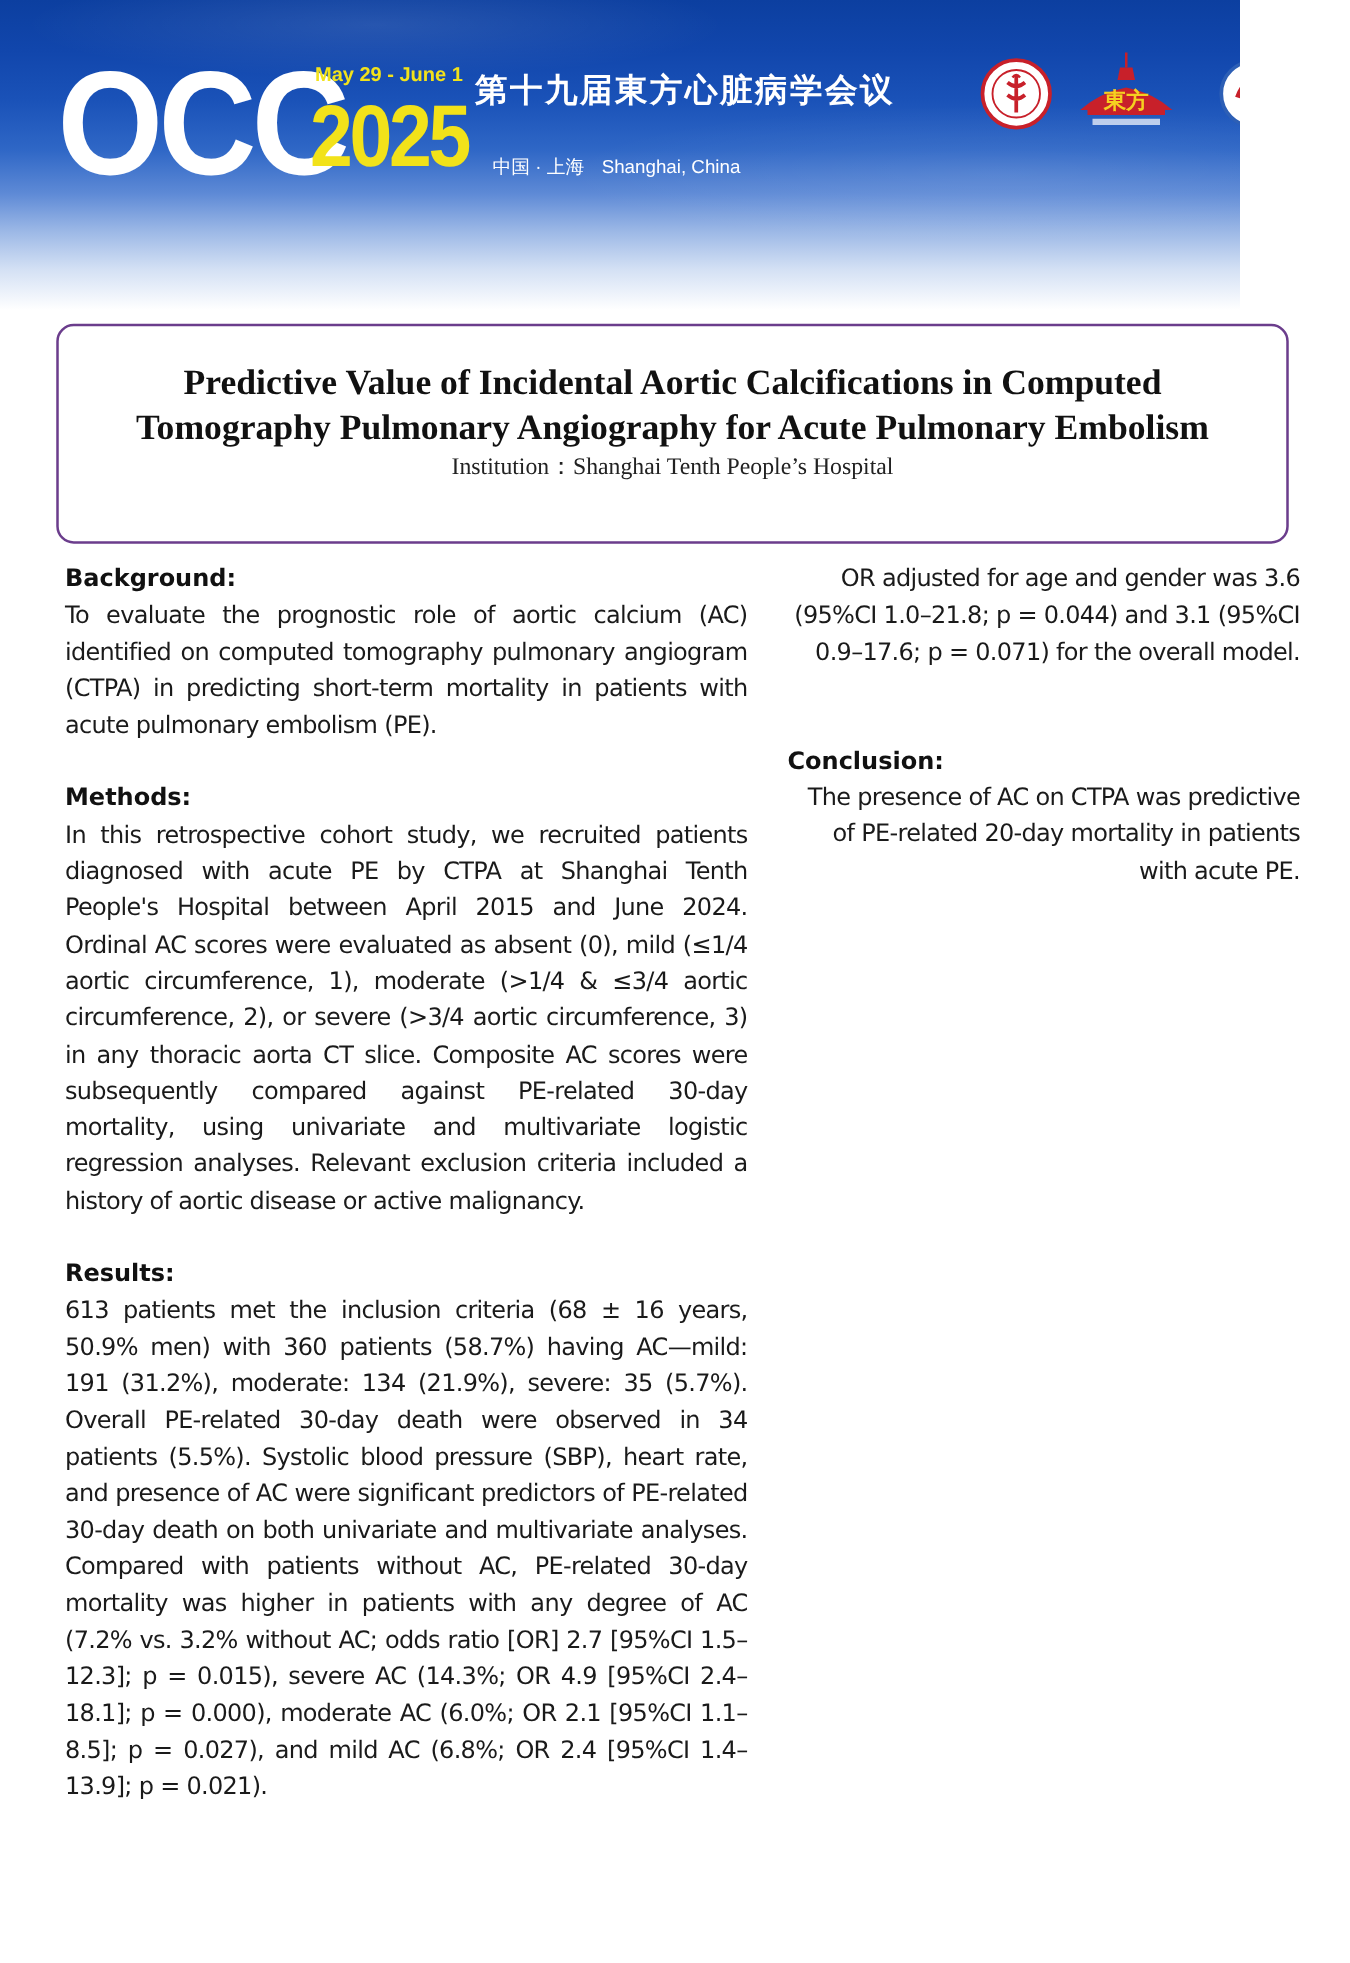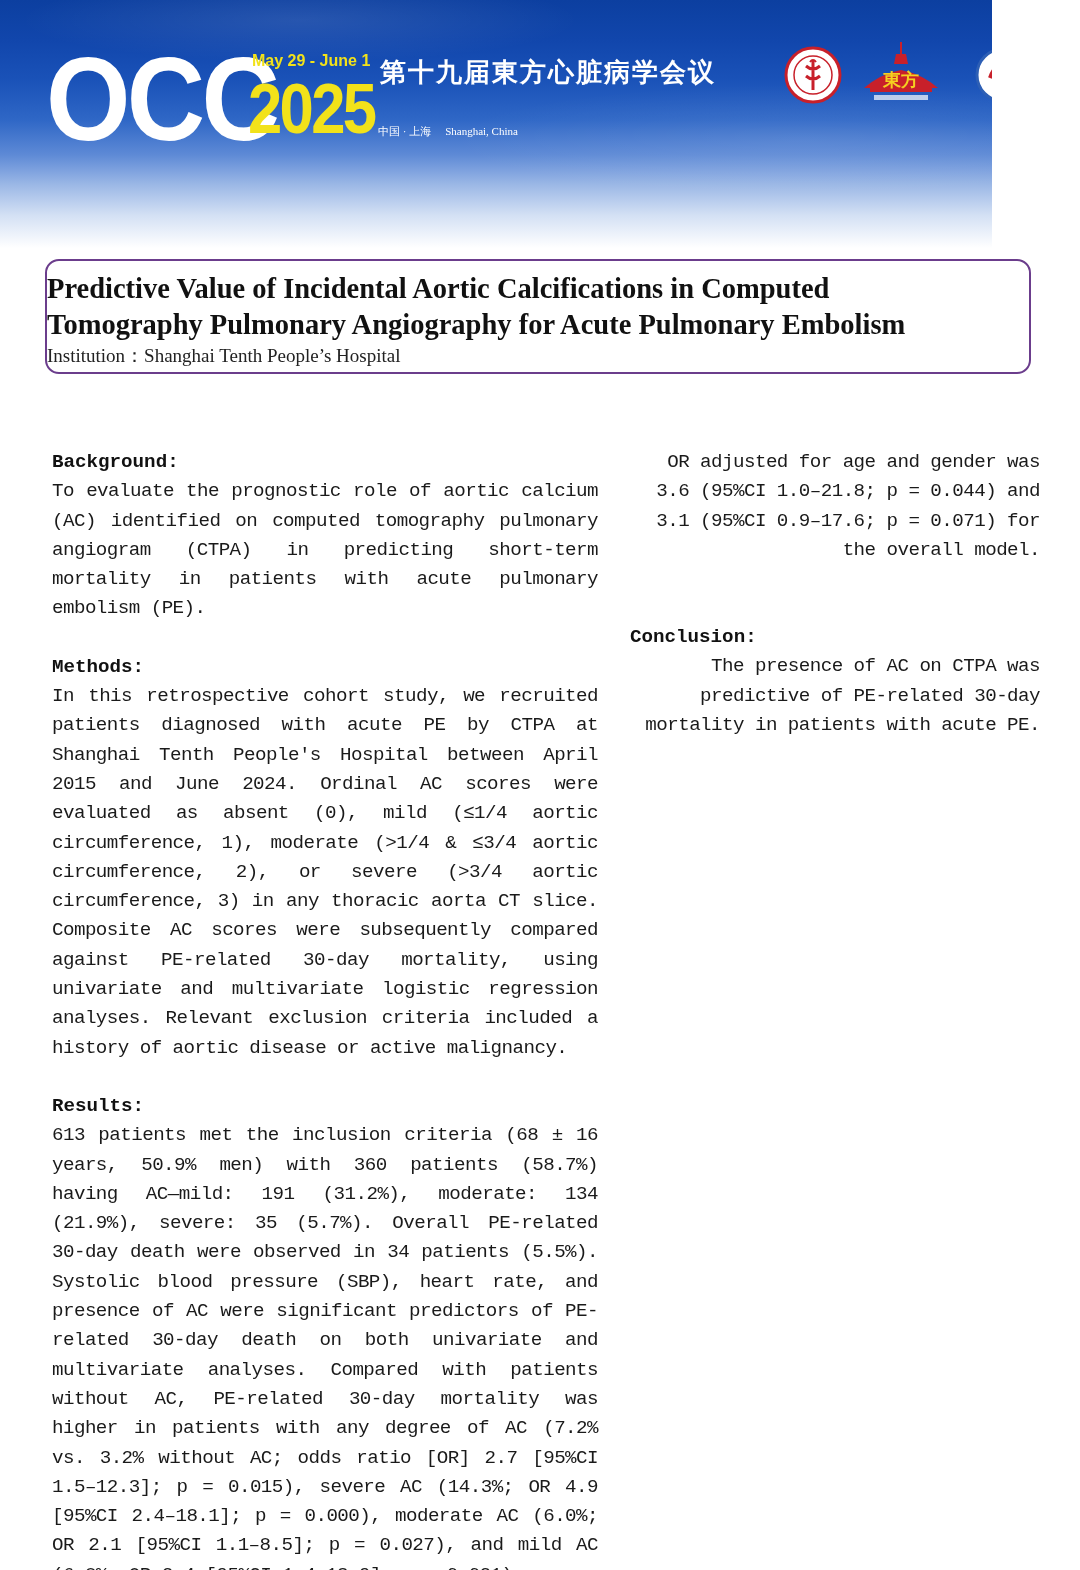--- a/index.html
+++ b/index.html
@@ -41,51 +41,51 @@
     font-family: "DejaVu Sans", sans-serif; font-weight: 700;
     font-size: 26px; color: #ffffff; letter-spacing: 2px;
   }
   .en-title {
     position: absolute; left: 380px; top: 92px;
     font-family: "Liberation Sans", sans-serif;
     font-size: 17px; color: #ffffff; letter-spacing: 0.5px;
   }
   .en-title sup { font-size: 10px; }
   .location {
-    position: absolute; left: 378px; top: 124px;
-    font-family: Liberation Serif, serif;
-    font-size: 11px; color: #ffffff;
+    position: absolute; left: 394px; top: 124px;
+    font-family: Liberation Sans, sans-serif;
+    font-size: 15px; color: #ffffff;
   }
   .location .cn { margin-right: 14px; }
 
   .logo { position: absolute; width: 58px; height: 58px; }
   .logo1 { left: 784px; top: 46px; }
   .logo2 { left: 860px; top: 40px; width: 82px; height: 64px; }
   .logo3 { left: 974px; top: 46px; }
 
   .title-box {
-    position: absolute; left: 45px; top: 259px; width: 986px; height: 115px;
+    position: absolute; left: 45px; top: 259px; width: 986px; height: 176px;
     border: 2px solid #6b3d8c; border-radius: 14px; background: #fff;
-    padding-top: 10px;
+    text-align: center; padding-top: 28px;
   }
   .title-box h1 {
     font-family: "Liberation Serif", serif; font-weight: 700;
     font-size: 28.5px; line-height: 36px; color: #111;
   }
   .title-box .meta {
     font-family: "Liberation Serif", serif; font-size: 19px; line-height: 26px; color: #222;
   }
 
   .col { position: absolute; font-family: "DejaVu Sans", sans-serif; font-size: 19.2px; line-height: 29.3px; color: #1a1a1a; }
   .col-left { left: 52px; top: 448px; width: 546px; }
   .col-right { left: 630px; top: 448px; width: 410px; }
   .col h2 { font-size: 19.2px; font-weight: 700; line-height: 29.3px; color: #111; }
   .col p.j { text-align: justify; }
   .col p.l { text-align: right; }
-  .col .section { margin-bottom: 29px; font-family: Liberation Mono, monospace; }
+  .col .section { margin-bottom: 29px; }
   .col-left p { letter-spacing: -0.55px; word-spacing: 0px; }
   .col-right p { letter-spacing: -0.55px; }
 </style>
 </head>
 <body>
 
 <div class="banner">
   <div class="streak"></div>
   <div class="occ">OCC</div>
   <div class="dates">May 29 - June 1</div>
@@ -137,15 +137,15 @@
     <p class="j">613 patients met the inclusion criteria (68 ± 16 years, 50.9% men) with 360 patients (58.7%) having AC—mild: 191 (31.2%), moderate: 134 (21.9%), severe: 35 (5.7%). Overall PE-related 30-day death were observed in 34 patients (5.5%). Systolic blood pressure (SBP), heart rate, and presence of AC were significant predictors of PE-related 30-day death on both univariate and multivariate analyses. Compared with patients without AC, PE-related 30-day mortality was higher in patients with any degree of AC (7.2% vs. 3.2% without AC; odds ratio [OR] 2.7 [95%CI 1.5–12.3]; p = 0.015), severe AC (14.3%; OR 4.9 [95%CI 2.4–18.1]; p = 0.000), moderate AC (6.0%; OR 2.1 [95%CI 1.1–8.5]; p = 0.027), and mild AC (6.8%; OR 2.4 [95%CI 1.4–13.9]; p = 0.021).</p>
   </div>
 </div>
 
 <div class="col col-right">
   <div class="section" style="margin-bottom:58px">
     <p class="l">OR adjusted for age and gender was 3.6 (95%CI 1.0–21.8; p = 0.044) and 3.1 (95%CI 0.9–17.6; p = 0.071) for the overall model.</p>
   </div>
   <div class="section">
     <h2>Conclusion:</h2>
-    <p class="l">The presence of AC on CTPA was predictive of PE-related 30-day mortality in patients with acute PE.</p>
+    <p class="l">The presence of AC on CTPA was predictive of PE-related 20-day mortality in patients with acute PE.</p>
   </div>
 </div>
 
 </body></html>

